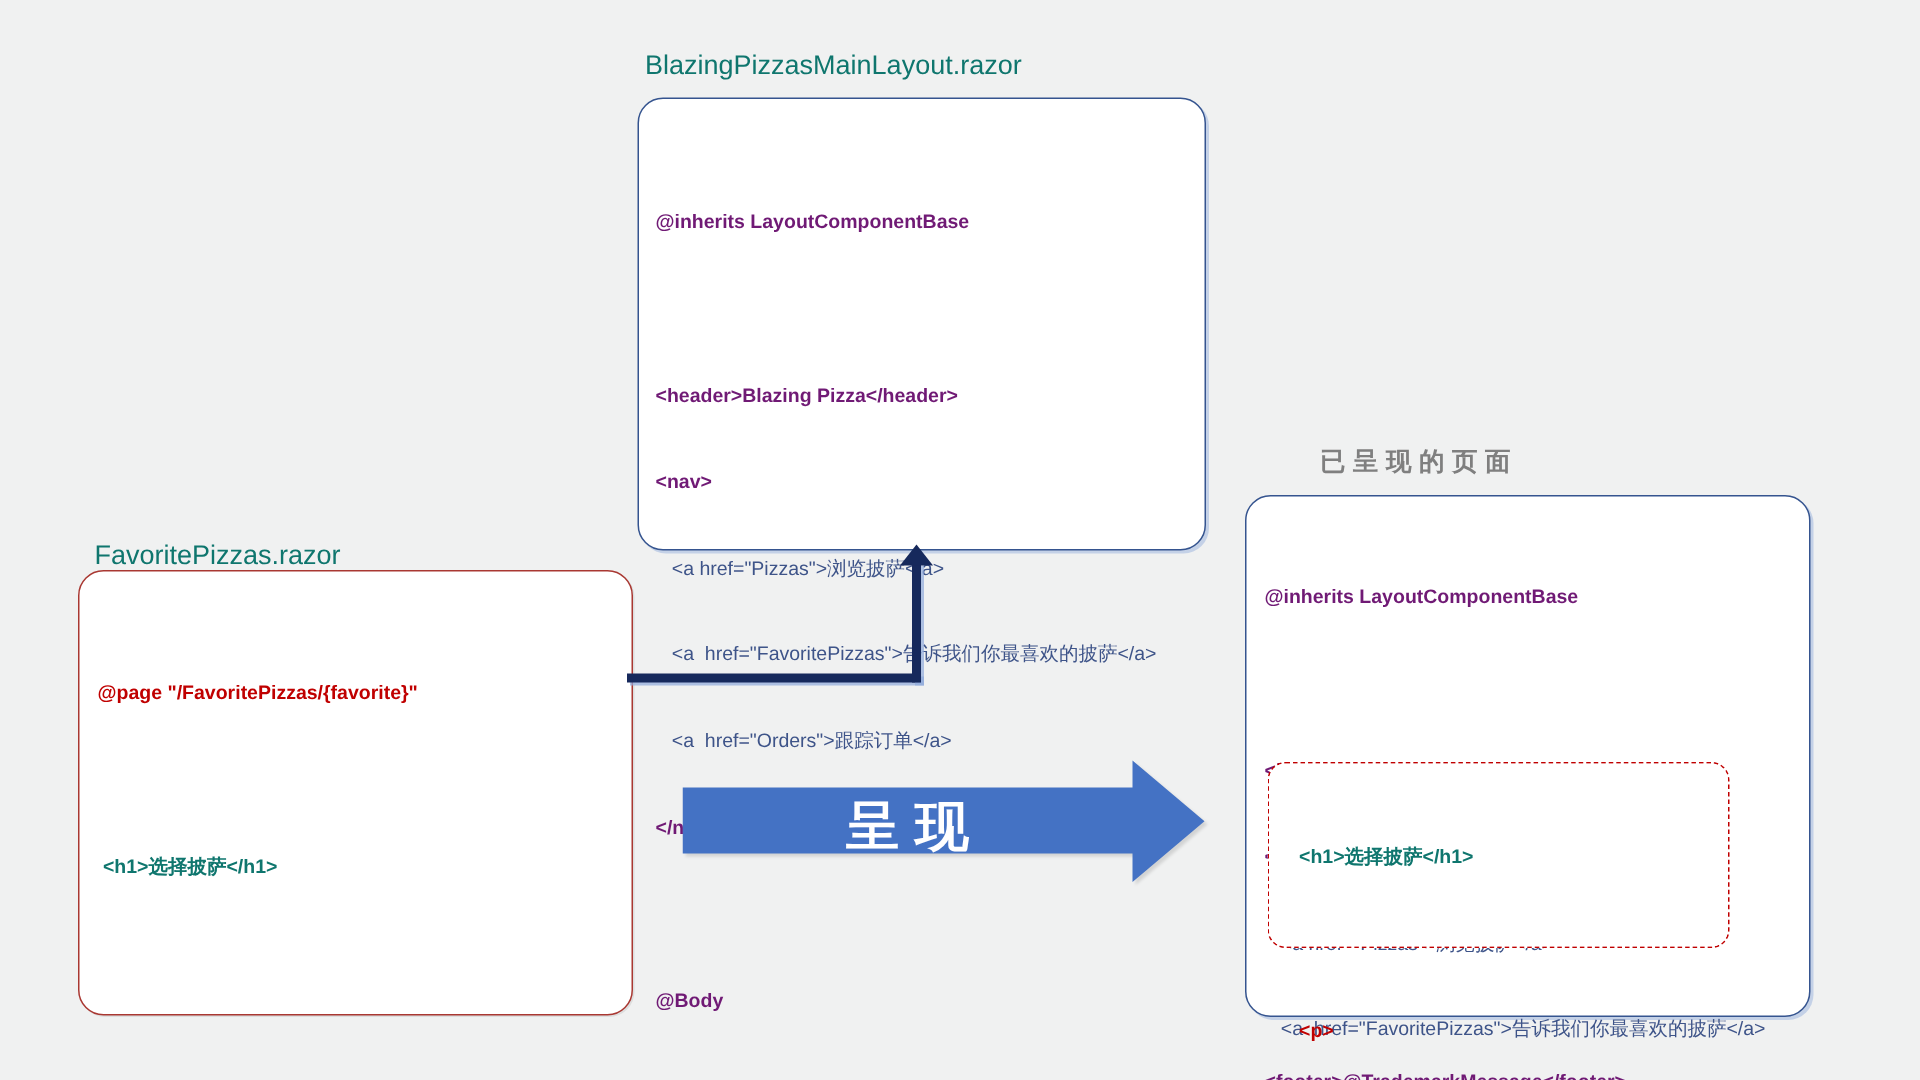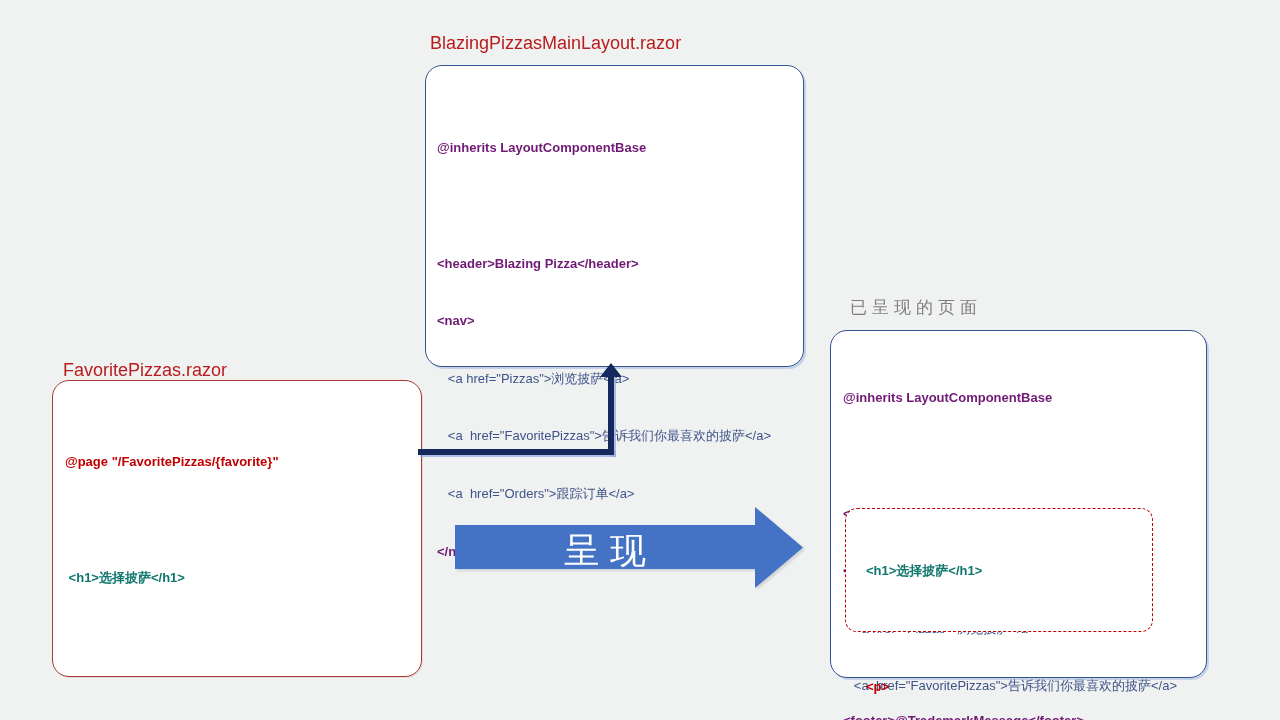--- a/index.html
+++ b/index.html
@@ -4,21 +4,21 @@
 <style>
   html,body{margin:0;padding:0;}
   body{
     width:1280px;height:720px;position:relative;overflow:hidden;
     background:#f0f1f1;
     font-family:"Liberation Sans",sans-serif;
   }
   .box{position:absolute;background:#ffffff;}
   .box.blue{border:1.5px solid #35548f;border-radius:17px;box-shadow:2px 2px 0 rgba(142,170,219,.45);}
   .box.red{border:1.5px solid #a93832;border-radius:17px;box-shadow:1px 1px 0 rgba(0,0,0,.08);}
-  .box-title{position:absolute;font-size:18px;color:#b91c1c;white-space:pre;}
+  .box-title{position:absolute;font-size:18px;color:#0f766e;white-space:pre;}
   .box-title.gray{color:#7f7f7f;letter-spacing:5px;font-size:17px;}
   .code{position:absolute;font-size:13px;line-height:19.2px;white-space:pre;}
   .code div{height:19.2px;}
   .b{color:#701a75;font-weight:700;}
   .l{color:#3e5489;font-weight:400;}
   .rb{color:#c00000;font-weight:700;}
   .rl{color:#0f766e;font-weight:700;}
   .dashed-box{
     position:absolute;left:845px;top:508px;width:306px;height:122px;
     border:1.5px dashed #c00000;border-radius:12px;background:#ffffff;
@@ -27,38 +27,39 @@
   .conn-h{left:418px;top:449px;width:196px;height:6px;}
   .conn-v{left:608px;top:375px;width:6px;height:80px;}
   .conn-head{
     position:absolute;left:600px;top:363px;width:0;height:0;
     border-left:11px solid transparent;border-right:11px solid transparent;
     border-bottom:14px solid #16295c;
   }
   .big-arrow{position:absolute;left:455px;top:505px;filter:drop-shadow(2px 2px 1px rgba(0,0,0,.12));}
   .arrow-label{
     position:absolute;left:455px;top:527px;width:310px;text-align:center;
-    font-size:36px;color:#ffffff;letter-spacing:10px;font-weight:400;
+    font-size:36px;color:#ffffff;letter-spacing:10px;font-weight:700;
   }
 </style>
 </head>
 <body>
 
 <div class="box-title" style="left:430px;top:33px;">BlazingPizzasMainLayout.razor</div>
 <div class="box blue" style="left:425px;top:65px;width:377px;height:300px;"></div>
 <div class="code" style="left:437px;top:100px;">
   <div class="b">@inherits LayoutComponentBase</div>
   <div class="b"></div>
   <div class="b">&lt;header&gt;Blazing Pizza&lt;/header&gt;</div>
   <div class="b">&lt;nav&gt;</div>
   <div class="l">   &lt;a href="Pizzas"&gt;浏览披萨&lt;/a&gt;</div>
   <div class="l">   &lt;a  href="FavoritePizzas"&gt;告诉我们你最喜欢的披萨&lt;/a&gt;</div>
   <div class="l">   &lt;a  href="Orders"&gt;跟踪订单&lt;/a&gt;</div>
   <div class="b">&lt;/nav&gt;</div>
   <div class="b"></div>
+  <div class="b">@Body</div>
   <div class="b"></div>
   
 </div>
 
 <div class="box-title" style="left:63px;top:348px;margin-top:12px;">FavoritePizzas.razor</div>
 <div class="box red" style="left:52px;top:380px;width:368px;height:295px;"></div>
 <div class="code" style="left:65px;top:414px;">
   <div class="rb">@page "/FavoritePizzas/{favorite}"</div>
   <div class="rb"></div>
   <div class="rl"> &lt;h1&gt;选择披萨&lt;/h1&gt;</div>
@@ -74,21 +75,21 @@
 
 <div class="conn conn-h"></div>
 <div class="conn conn-v"></div>
 <div class="conn-head"></div>
 
 <svg class="big-arrow" width="350" height="90" viewBox="0 0 350 90">
   <polygon points="0,20 300,20 300,2 348,42.5 300,83 300,64 0,64" fill="#4472c4"></polygon>
 </svg>
 <div class="arrow-label">呈现</div>
 
-<div class="box-title gray" style="left:850px;top:296px;">已呈现的页面</div>
+<div class="box-title gray" style="left:880px;top:296px;font-weight:bold;">已呈现的页面</div>
 <div class="box blue" style="left:830px;top:330px;width:375px;height:346px;"></div>
 <div class="code" style="left:843px;top:350px;">
   <div class="b">@inherits LayoutComponentBase</div>
   <div class="b"></div>
   <div class="b">&lt;header&gt;Blazing Pizza&lt;/header&gt;</div>
   <div class="b">&lt;nav&gt;</div>
   <div class="l">   &lt;a href="Pizzas"&gt;浏览披萨&lt;/a&gt;</div>
   <div class="l">   &lt;a  href="FavoritePizzas"&gt;告诉我们你最喜欢的披萨&lt;/a&gt;</div>
   
   

